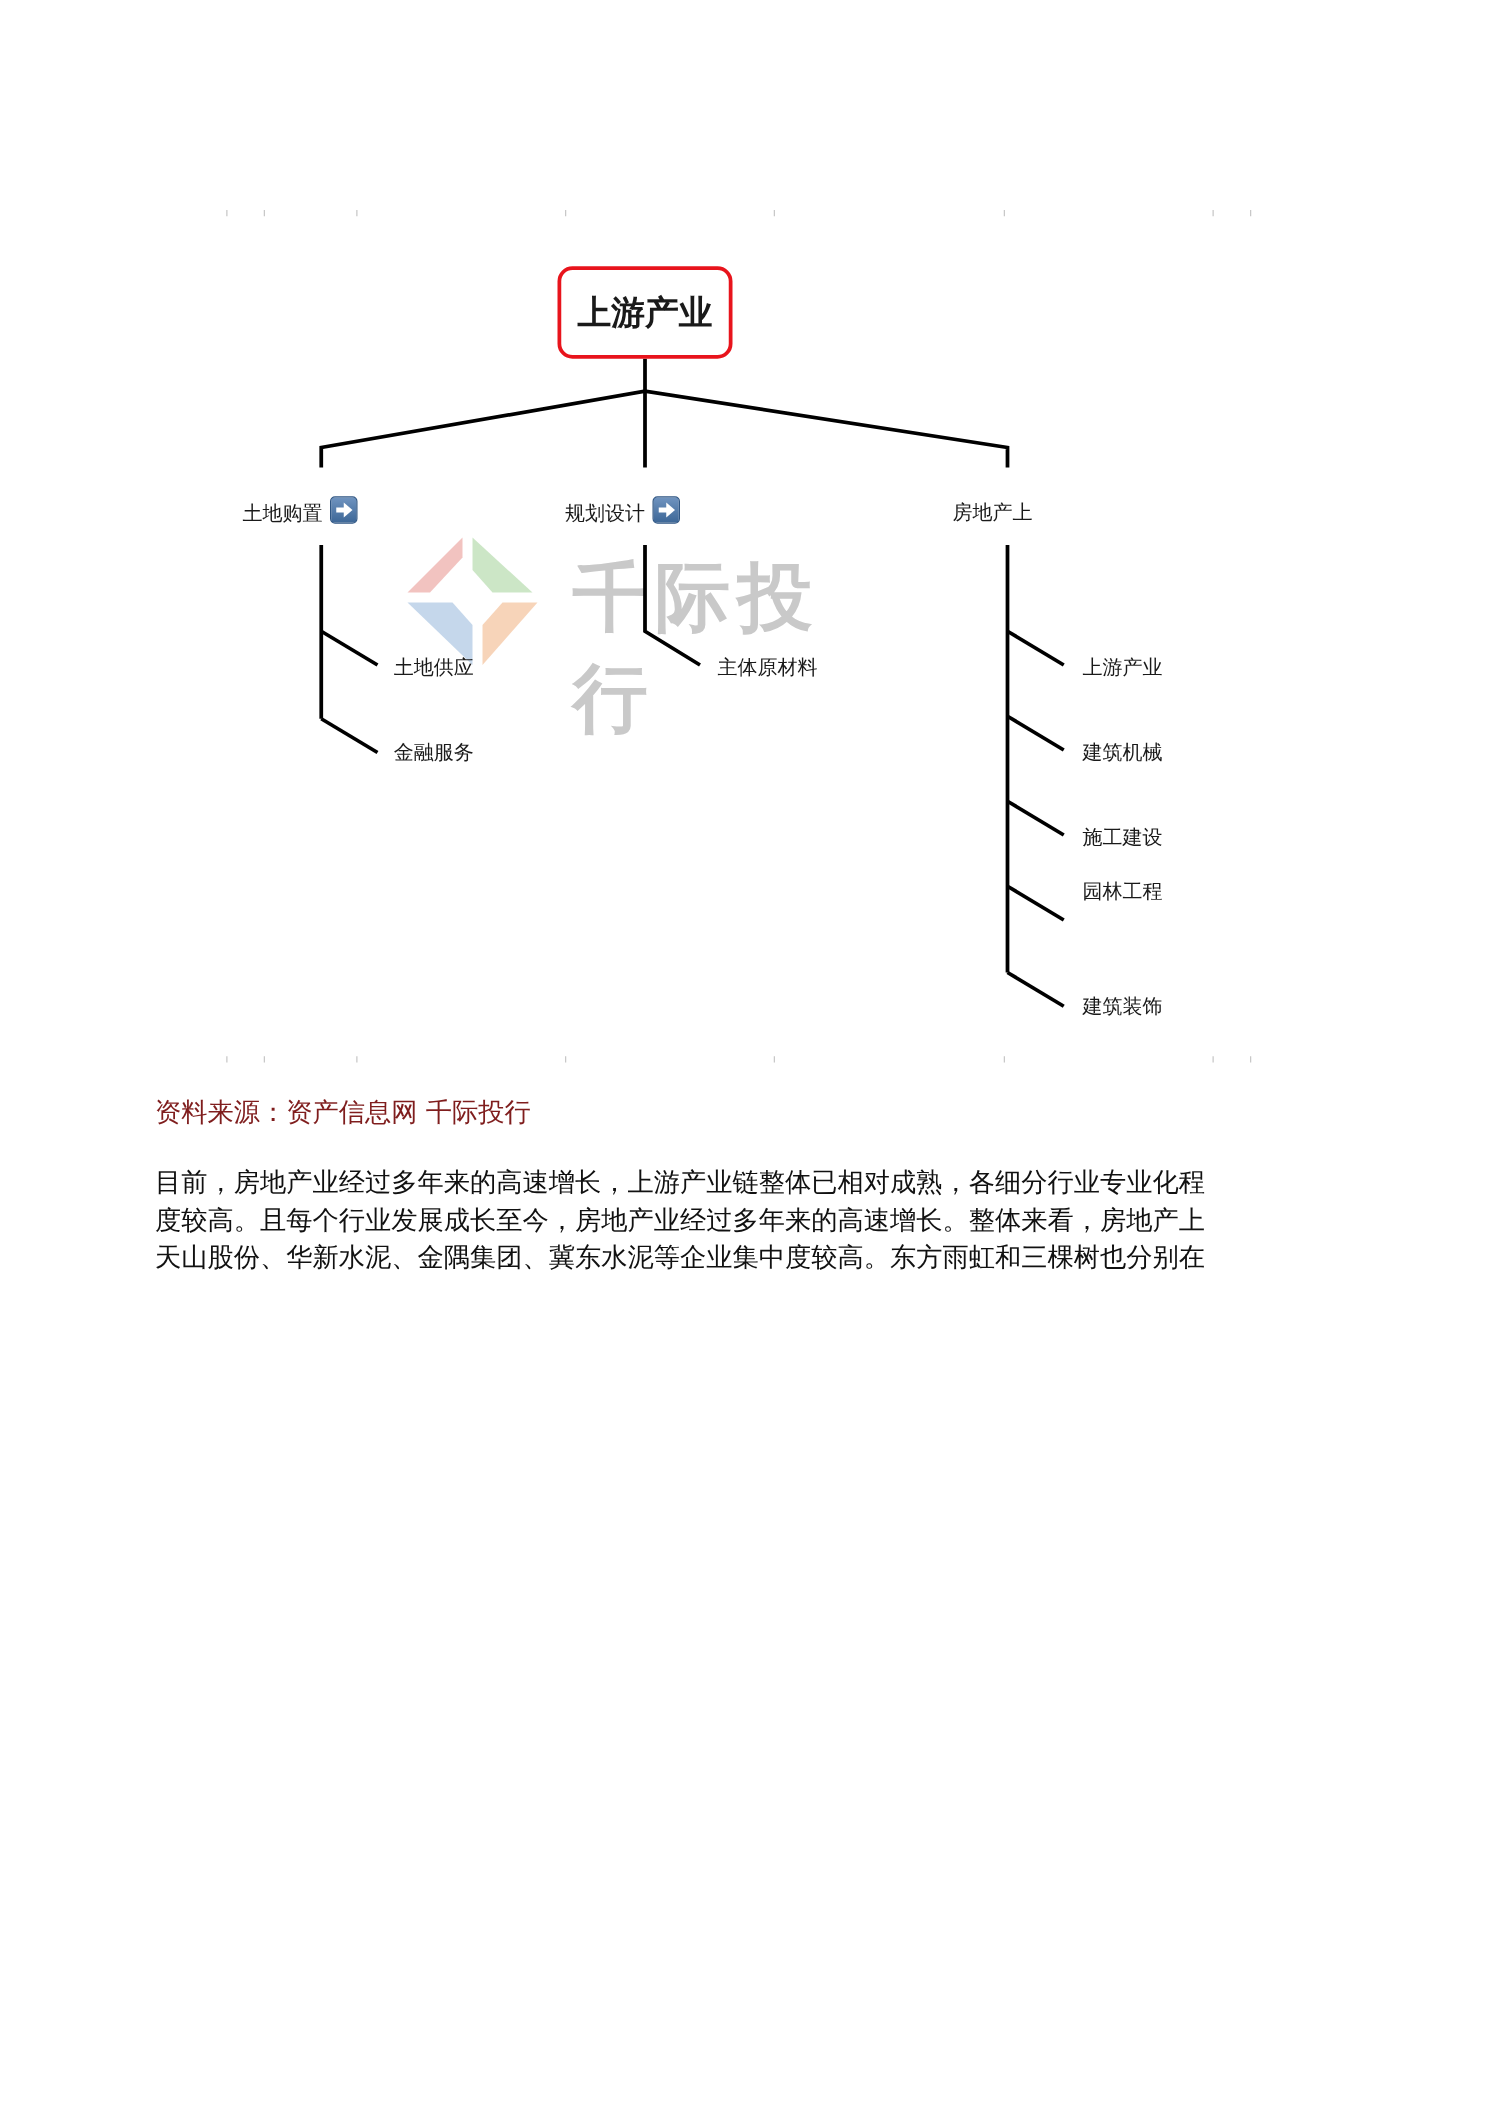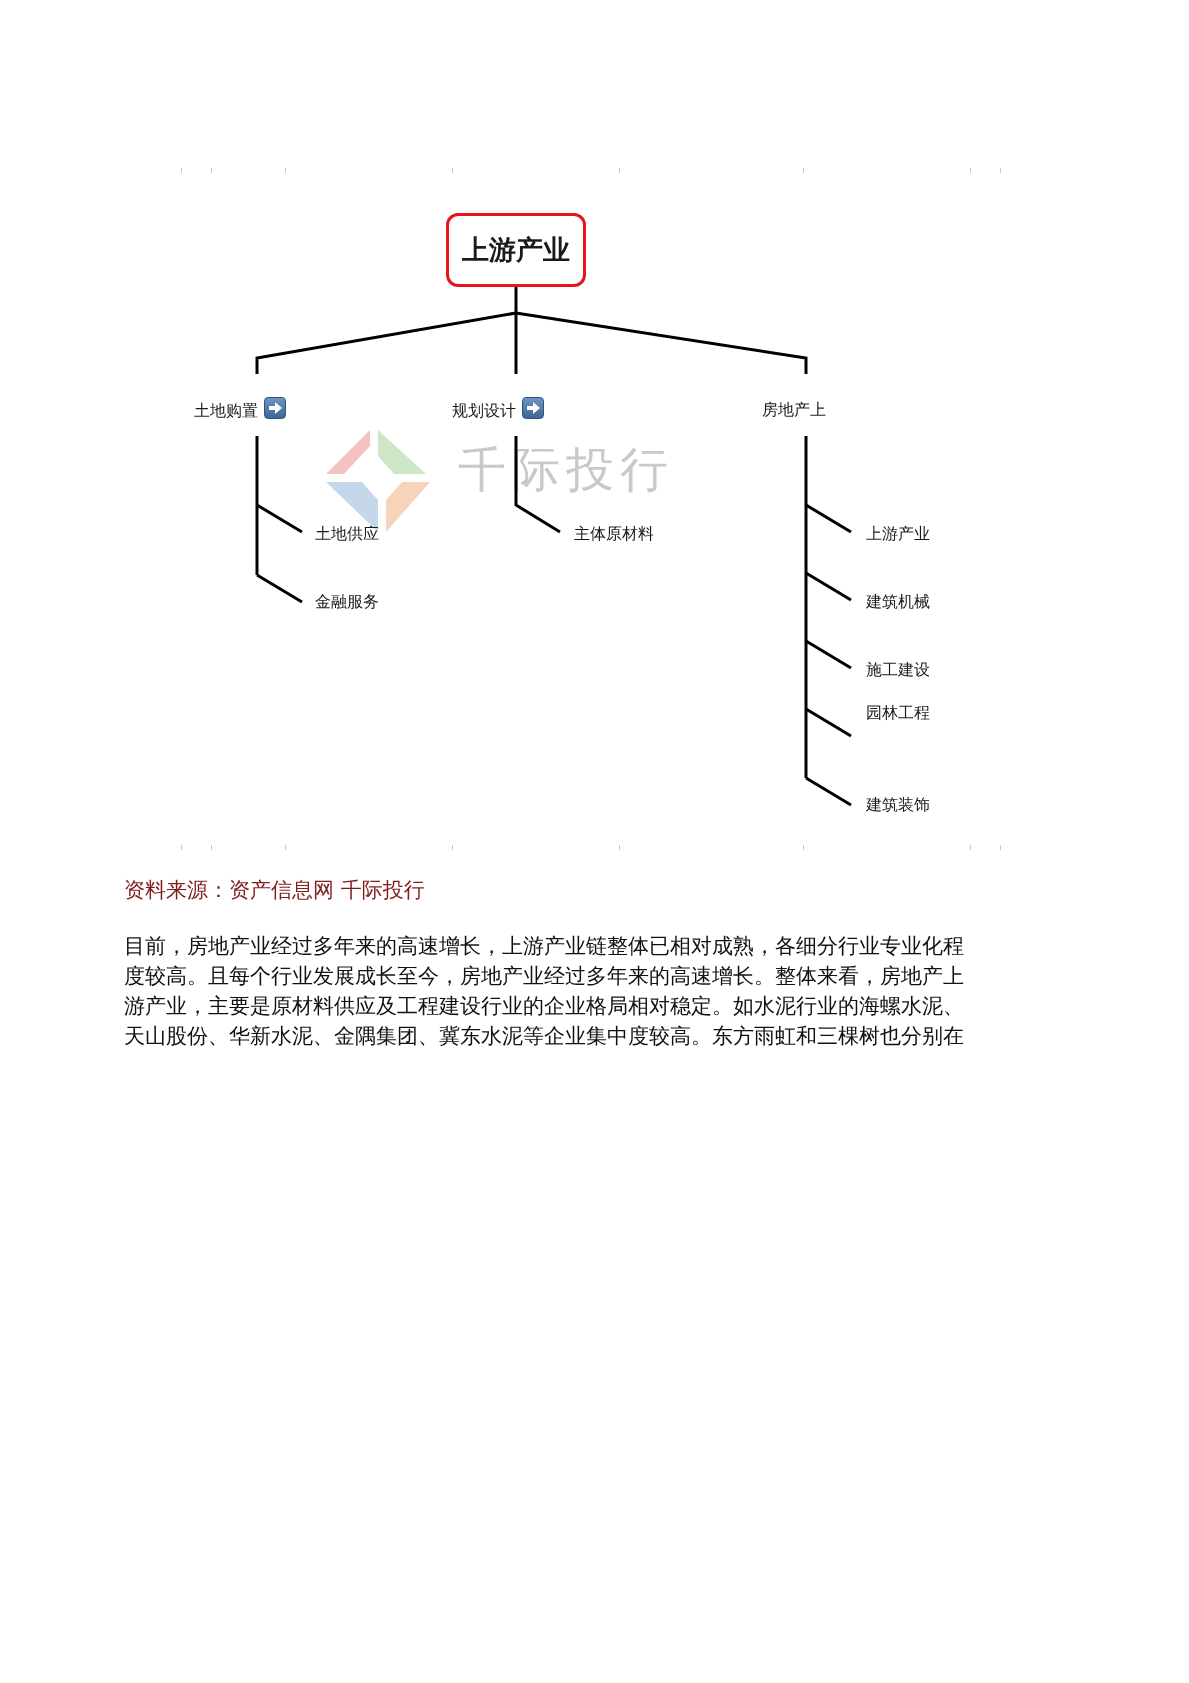--- a/index.html
+++ b/index.html
@@ -12,22 +12,22 @@
                 border: 3px solid #e8141c; border-radius: 12px; box-sizing: border-box;
                 display: flex; align-items: center; justify-content: center; background: #fff; }
     .root-label { font-size: 27px; font-weight: bold; color: #1a1a1a; }
     .arrow-icon { display: inline-block; width: 22px; height: 22px; border-radius: 4px;
                   background: linear-gradient(#6f93bf, #3d6797); vertical-align: -3px; margin-left: 6px;
                   position: relative; border: 1px solid #2f5684; box-sizing: border-box; }
     .arrow-icon::before { content: ""; position: absolute; left: 4px; top: 8px; width: 7px; height: 4px; background: #fff; }
     .arrow-icon::after { content: ""; position: absolute; left: 10px; top: 4px; width: 0; height: 0;
                          border-top: 6px solid transparent; border-bottom: 6px solid transparent; border-left: 7px solid #fff; }
     .watermark { position: absolute; left: 318px; top: 426px; width: 400px; height: 120px; }
-    .wm-text { position: absolute; left: 140px; top: 12px; font-size: 48px; color: #c9c9c9;
-               letter-spacing: 6px; font-weight: normal; }
+    .wm-text { position: absolute; left: 140px; top: 12px; font-size: 60px; color: #c9c9c9;
+               letter-spacing: 6px; font-weight: bold; }
     .source { position: absolute; left: 124px; top: 876px; font-size: 21px; color: #7f1d1d; }
     .para { position: absolute; left: 124px; top: 931px; width: 950px; font-size: 21px; line-height: 30px; color: #111; }
     .para span { display: block; white-space: nowrap; }
   </style>
 </head>
 <body>
 
 <div>
   <div class="tick" style="left:181px;top:168px"></div>
   <div class="tick" style="left:211px;top:168px"></div>
@@ -108,15 +108,14 @@
   <div class="lbl" style="left:866px;top:657px">施工建设</div>
   <div class="lbl" style="left:866px;top:700px">园林工程</div>
   <div class="lbl" style="left:866px;top:792px">建筑装饰</div>
 </div>
 
 <div class="source">资料来源：资产信息网 千际投行</div>
 
 <div class="para">
   <span>目前，房地产业经过多年来的高速增长，上游产业链整体已相对成熟，各细分行业专业化程</span>
   <span>度较高。且每个行业发展成长至今，房地产业经过多年来的高速增长。整体来看，房地产上</span>
-  <span>游产业，主要是原材料供应及工程建设行业的企业格局相对稳定。如水泥行业的海螺水泥、</span>
   <span>天山股份、华新水泥、金隅集团、冀东水泥等企业集中度较高。东方雨虹和三棵树也分别在</span>
 </div>
 
 </body></html>

